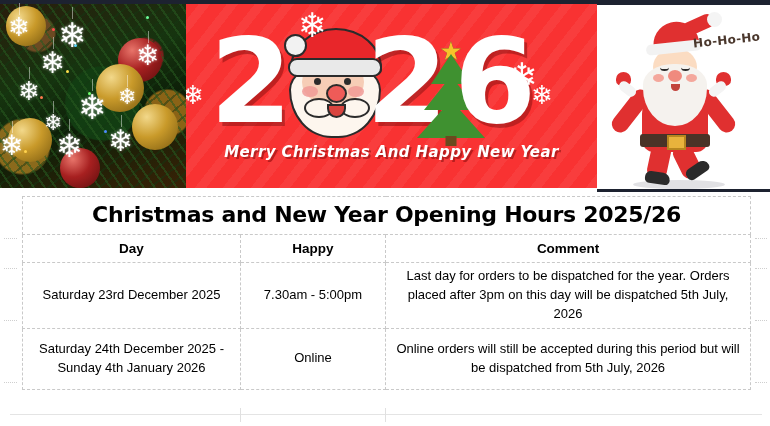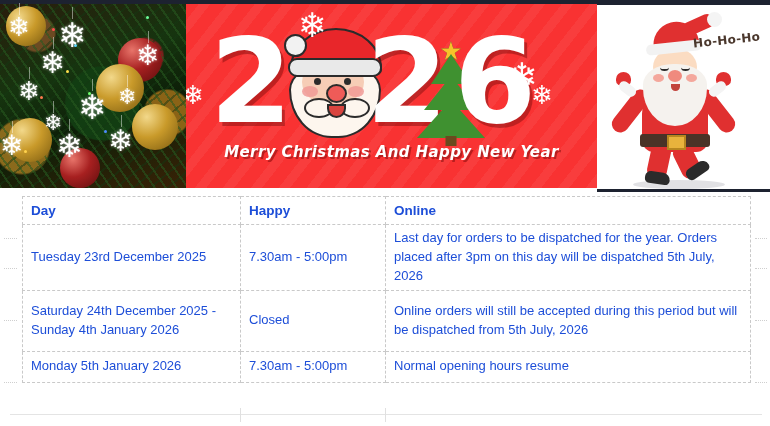--- a/index.html
+++ b/index.html
@@ -401,22 +401,22 @@
     left: 22px; top: 196px;
     width: 728px;
     border-collapse: collapse;
     table-layout: fixed;
   }
   #hours-table td, #hours-table th {
     border: 1px dashed #c9c9c9;
     padding: 4px 8px;
     vertical-align: middle;
     font-size: 13px;
-    color: #1d4ed8;
-    text-align: left;
+    color: #000000;
+    text-align: center;
   }
   #hours-table .title-cell {
     text-align: center;
     font-family: "DejaVu Sans", sans-serif;
     font-weight: bold;
     font-size: 22px;
     letter-spacing: -.3px;
     padding: 5px 4px 7px;
     color: #000000;
   }
@@ -584,39 +584,37 @@
 <div class="guide-r" style="top:382px;"></div>
 
 <table id="hours-table">
   <colgroup>
     <col style="width:218px">
     <col style="width:145px">
     <col style="width:365px">
   </colgroup>
   <thead>
     <tr>
+      <th class="title-cell" colspan="3">Christmas and New Year Opening Hours 2025/26</th>
+    </tr>
+    <tr>
       <th>Day</th>
       <th>Happy</th>
-      <th>Online</th>
+      <th>Comment</th>
     </tr>
   </thead>
   <tbody>
     <tr class="r-tall">
-      <td>Tuesday 23rd December 2025</td>
+      <td>Saturday 23rd December 2025</td>
       <td>7.30am - 5:00pm</td>
       <td>Last day for orders to be dispatched for the year. Orders placed after 3pm on this day will be dispatched 5th July, 2026</td>
     </tr>
     <tr class="r-tall">
       <td>Saturday 24th December 2025 - Sunday 4th January 2026</td>
-      <td>Closed</td>
+      <td>Online</td>
       <td>Online orders will still be accepted during this period but will be dispatched from 5th July, 2026</td>
-    </tr>
-    <tr class="r-short">
-      <td>Monday 5th January 2026</td>
-      <td>7.30am - 5:00pm</td>
-      <td>Normal opening hours resume</td>
     </tr>
   </tbody>
 </table>
 
 <div class="bottom-rule"></div>
 <div class="bottom-tick" style="left:240px;"></div>
 <div class="bottom-tick" style="left:385px;"></div>
 
 </body></html>

